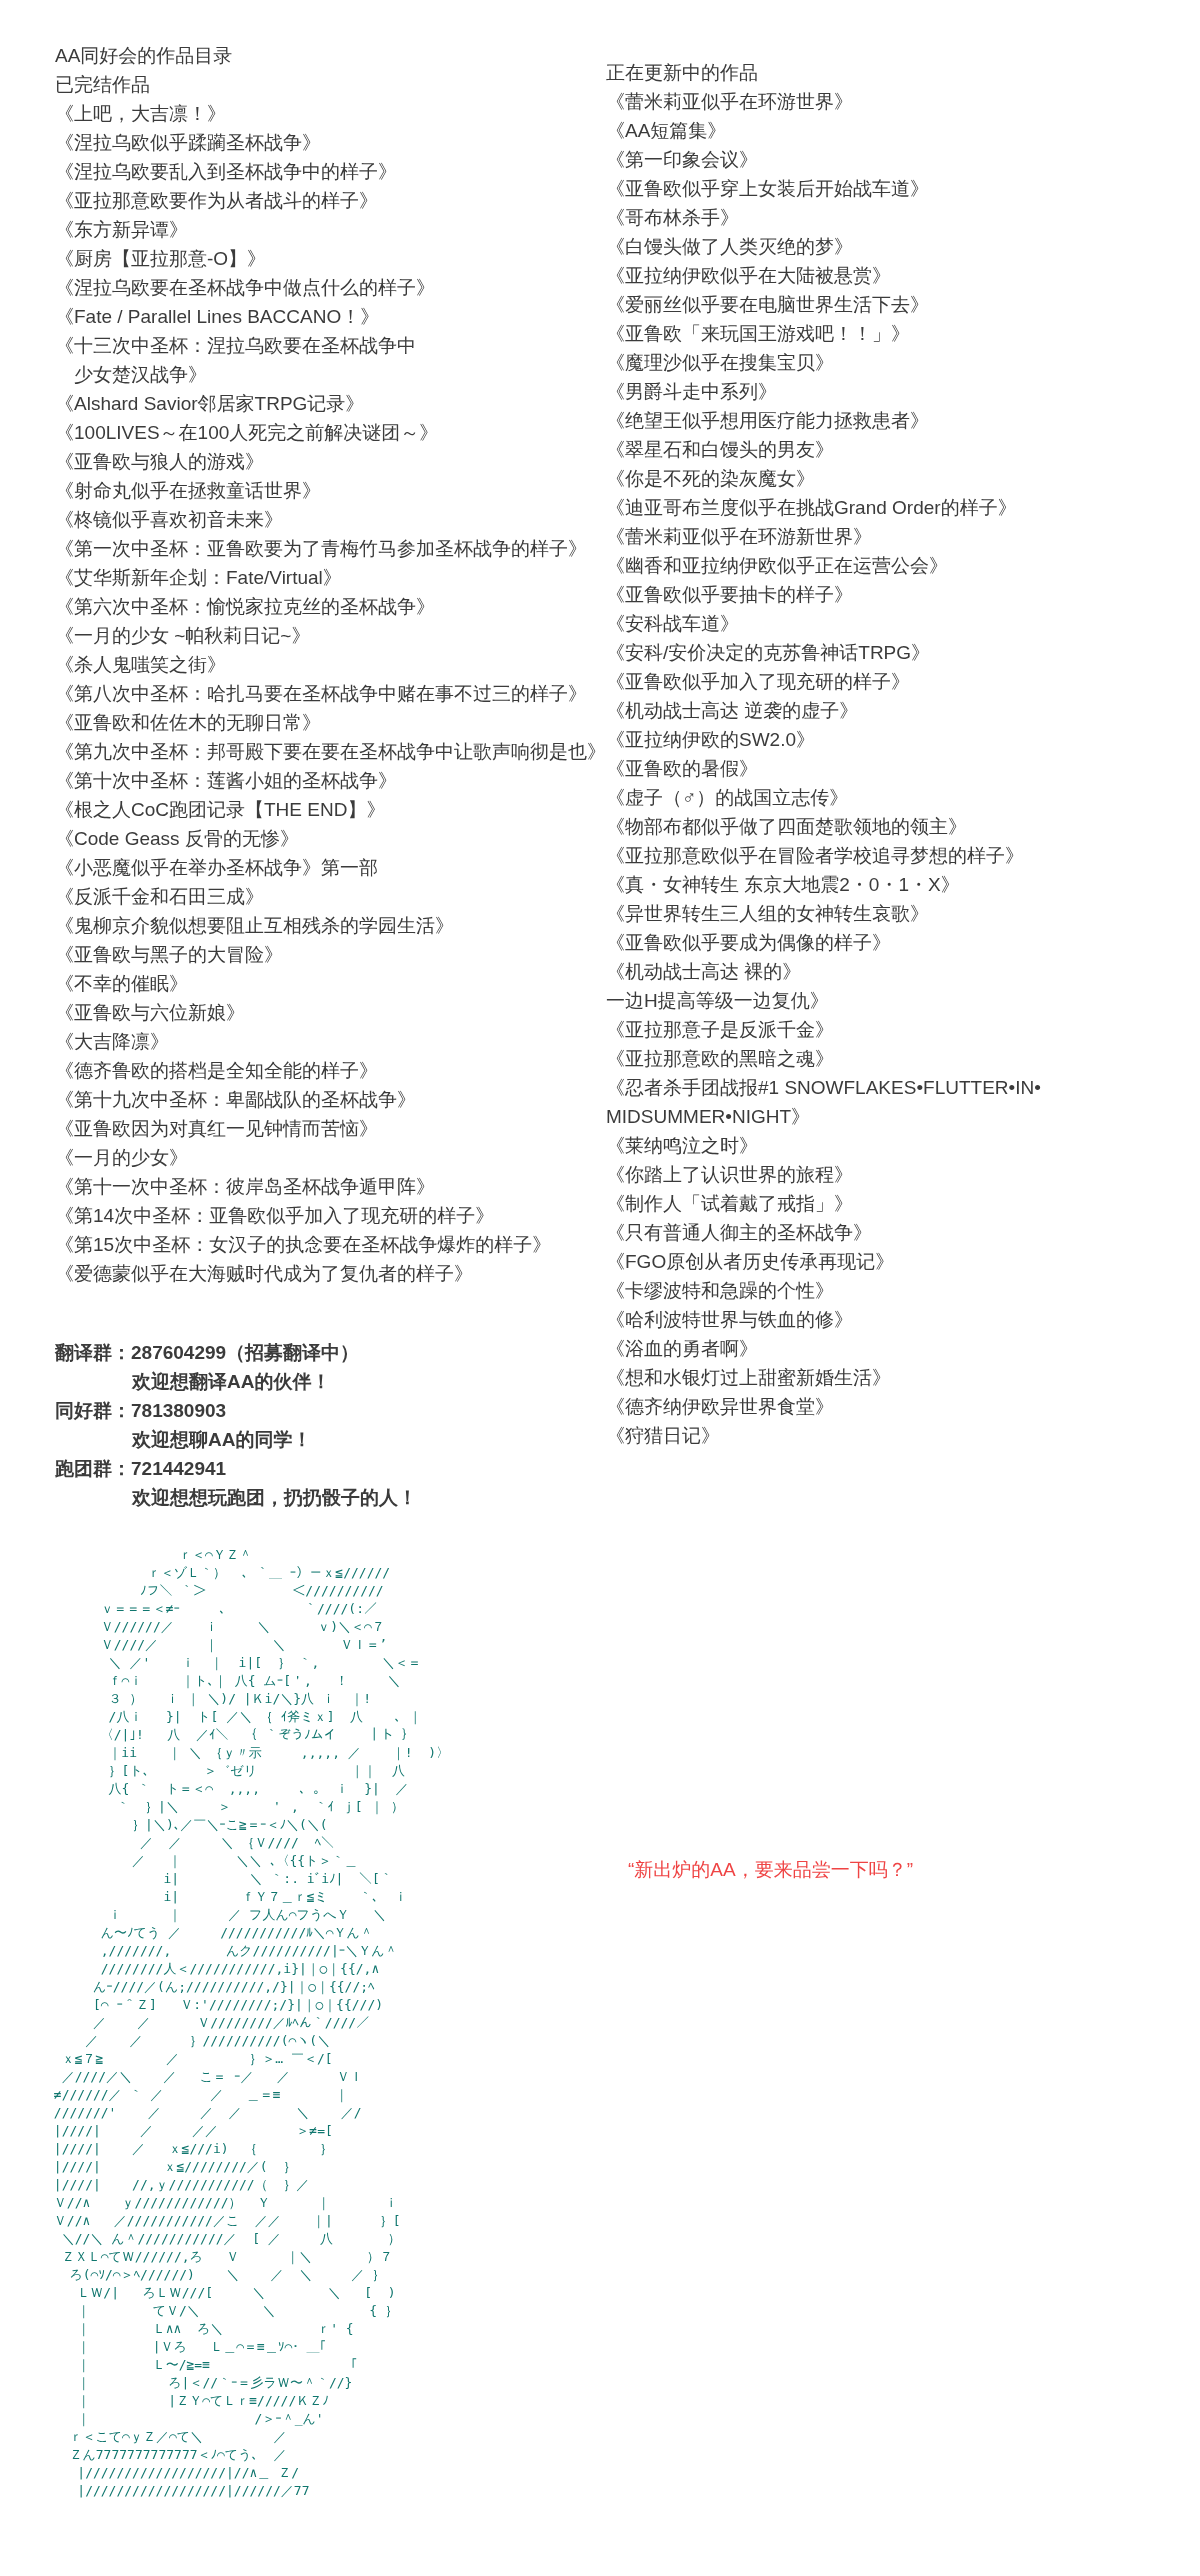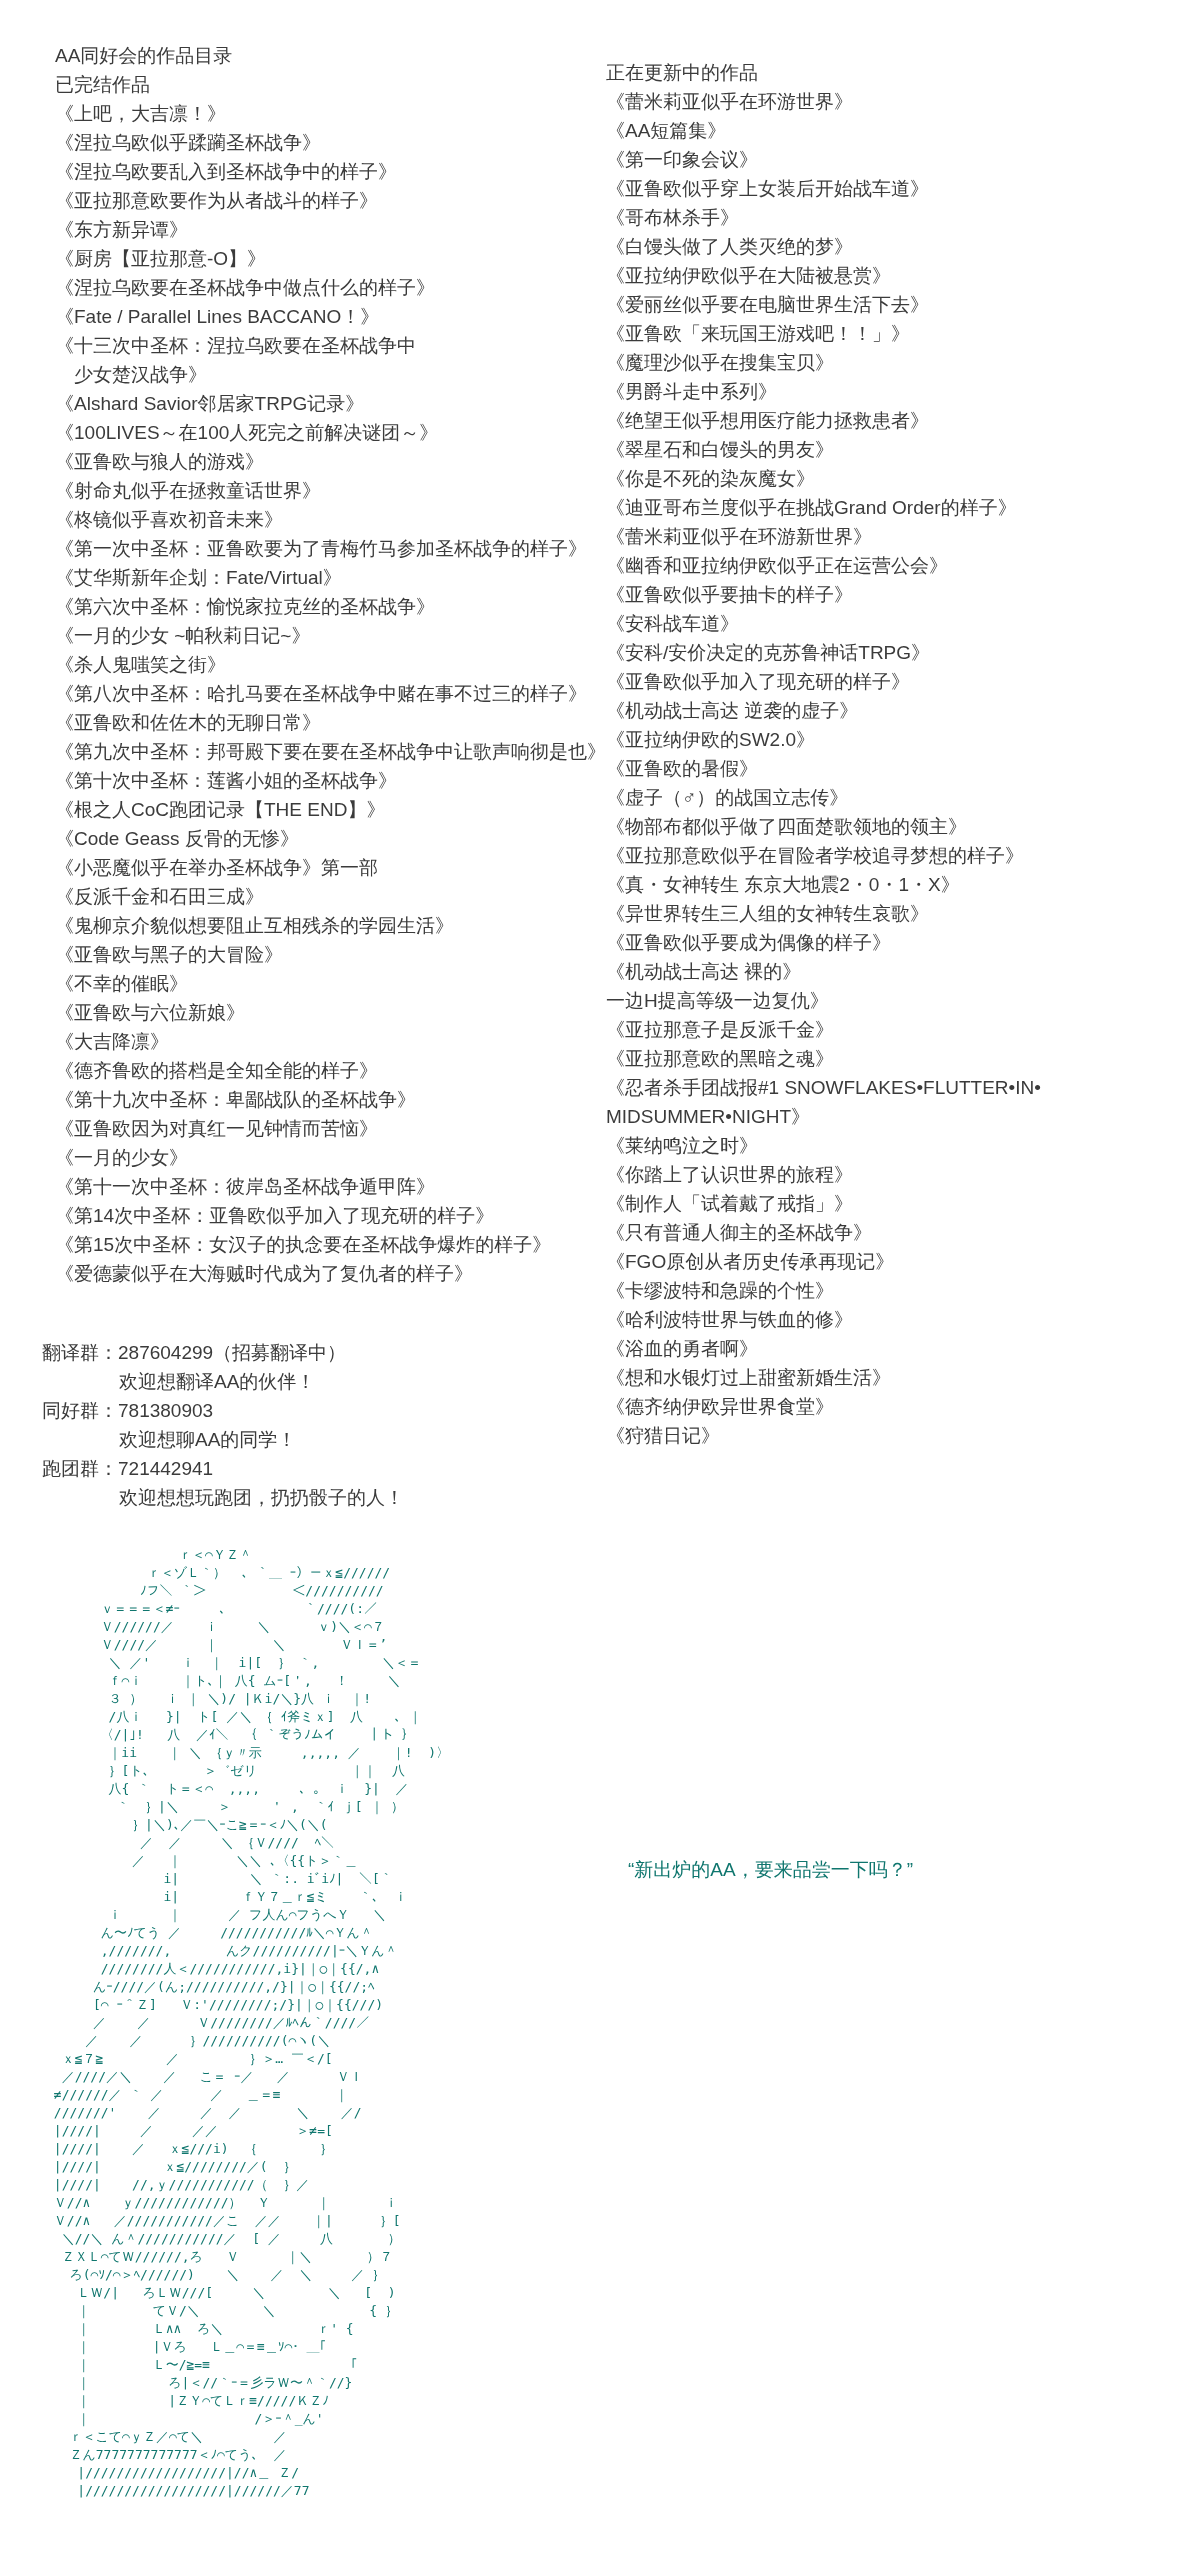--- a/index.html
+++ b/index.html
@@ -7,25 +7,25 @@
     width: 1201px; height: 2576px;
     position: relative;
     background: #ffffff;
     color: #3b3b3b;
     font-family: "Liberation Sans", "DejaVu Sans", sans-serif;
     overflow: hidden;
   }
   .line { font-size: 19px; line-height: 29px; white-space: pre; }
   .col-left  { position: absolute; left: 55px;  top: 41px; }
   .col-right { position: absolute; left: 606px; top: 58px; }
-  .groups    { position: absolute; left: 42px;  top: 1338px; }
+  .groups    { position: absolute; left: 55px;  top: 1338px; font-weight: bold; }
   .gnote     { padding-left: 77px; }
   .speech {
     position: absolute; left: 628px; top: 1857px;
-    font-size: 19px; white-space: nowrap; color: #0f766e;
+    font-size: 19px; white-space: nowrap; color: #ef4444;
   }
   .aa {
     position: absolute; left: 46px; top: 1546px; margin: 0;
     font-family: "DejaVu Sans Mono", monospace;
     font-size: 13px; line-height: 18px;
     color: #0f766e; white-space: pre;
   }
 </style>
 </head>
 <body>

